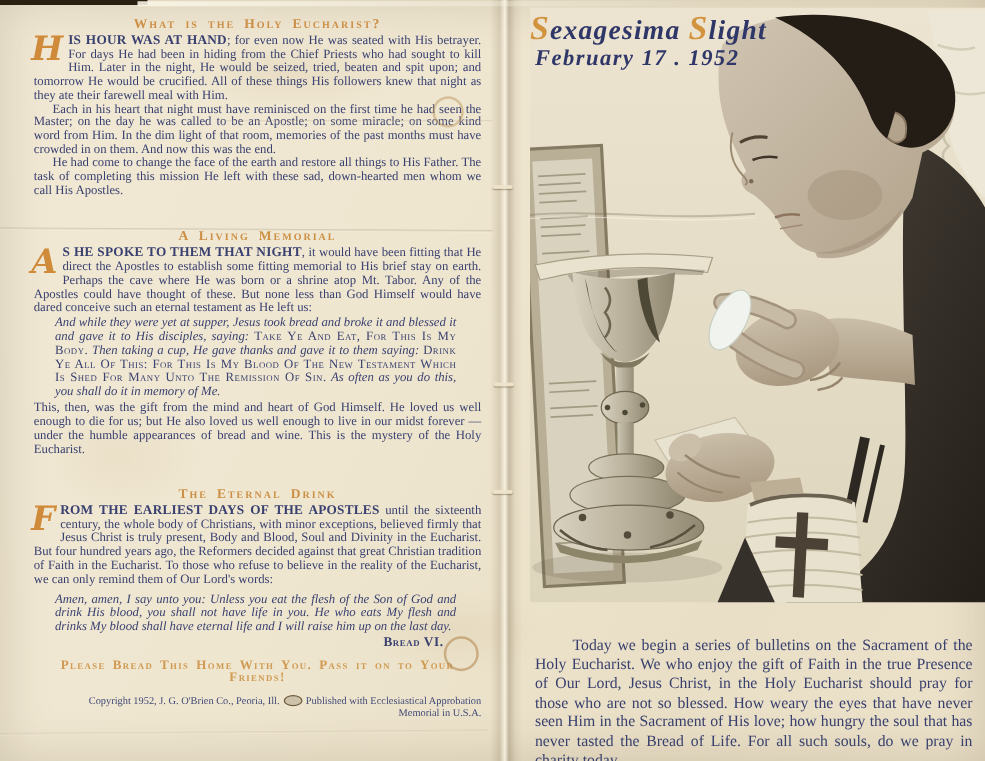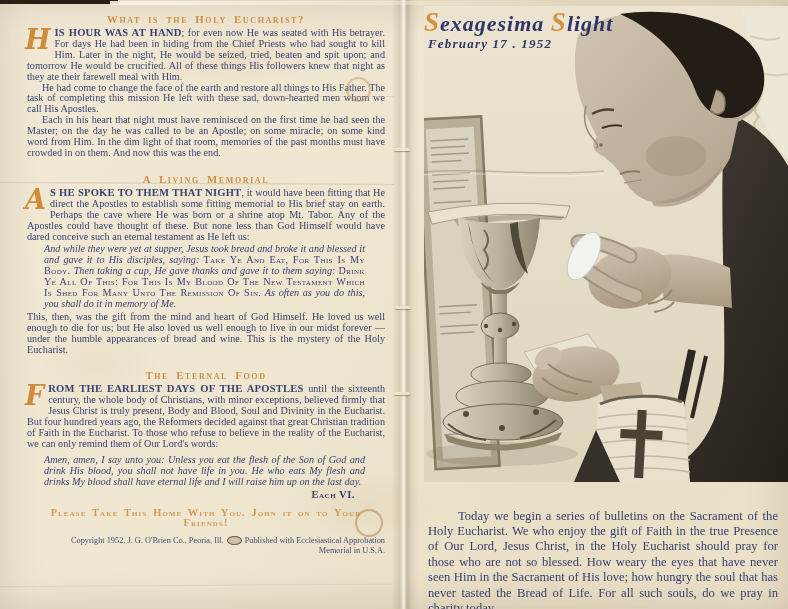--- a/index.html
+++ b/index.html
@@ -14,21 +14,21 @@
   .page-left{
     position:absolute;left:0;top:0;width:398px;height:582px;box-sizing:border-box;
     padding:13px 13px 0 27px;color:#3a4170;
     font-size:10.2px;line-height:10.9px;text-align:justify;
   }
   .sec-heading{
     text-align:center;color:#cd8f45;font-variant:small-caps;font-weight:700;
     font-size:10.8px;letter-spacing:1.6px;word-spacing:3px;line-height:13px;
     margin:0 0 2px 0;
   }
-  .sec-heading.mt{margin-top:14px;}
+  .sec-heading.mt{margin-top:24px;}
   .para{margin:0;}
   .para.indent{text-indent:15px;}
   .dropcap{
     float:left;color:#cf8a3a;font-style:italic;font-weight:700;
     font-size:27px;line-height:21px;margin:1px 4px 0 -2px;
     font-family:"DejaVu Serif",serif;
   }
   .lead{font-weight:700;font-size:10.6px;letter-spacing:.2px;}
   .quote{margin:2px 20px 2px 17px;font-style:italic;}
   .sc{font-style:normal;font-variant:small-caps;letter-spacing:.4px;}
@@ -48,21 +48,21 @@
   
   .page-right{position:absolute;left:408px;top:0;width:380px;height:609px;}
   .title{
     position:absolute;left:16px;top:10px;white-space:nowrap;
     font-style:italic;font-weight:700;color:#2f3668;
     font-size:22px;letter-spacing:1px;line-height:24px;
   }
   .title .cap{color:#d2933f;font-size:27px;}
   .date{
     position:absolute;left:20px;top:36px;font-style:italic;font-weight:700;
-    color:#2f3668;font-size:13px;letter-spacing:1.2px;
+    color:#2f3668;font-size:18px;letter-spacing:1.2px;
   }
   .photo{position:absolute;left:16px;top:6px;}
   .rp-body{
     position:absolute;left:20px;top:496px;width:350px;color:#39406e;
     font-size:12.6px;line-height:15.4px;text-align:justify;text-indent:30px;
   }
   
   .gutter{
     position:absolute;left:392px;top:0;width:26px;height:609px;pointer-events:none;
     background:linear-gradient(90deg,rgba(101,80,49,0) 0%,rgba(101,80,49,.16) 30%,
@@ -84,34 +84,34 @@
 
   <div class="blotch" style="left:140px;top:28px;width:180px;height:60px;background:radial-gradient(ellipse at center,rgba(187,160,110,.14),rgba(187,160,110,0) 70%);"></div>
   <div class="blotch" style="left:30px;top:320px;width:130px;height:90px;background:radial-gradient(ellipse at center,rgba(187,160,110,.10),rgba(187,160,110,0) 70%);"></div>
   <div class="blotch" style="left:290px;top:470px;width:150px;height:70px;background:radial-gradient(ellipse at center,rgba(187,160,110,.12),rgba(187,160,110,0) 70%);"></div>
   <div class="blotch" style="left:425px;top:100px;width:110px;height:220px;background:radial-gradient(ellipse at center,rgba(187,160,110,.09),rgba(187,160,110,0) 70%);"></div>
 
   <div class="page-left">
 
     <div class="sec-heading">What is the Holy Eucharist?</div>
     <p class="para"><span class="dropcap">H</span><span class="lead">IS HOUR WAS AT HAND</span><span>; for even now He was seated with His betrayer. For days He had been in hiding from the Chief Priests who had sought to kill Him. Later in the night, He would be seized, tried, beaten and spit upon; and tomorrow He would be crucified. All of these things His followers knew that night as they ate their farewell meal with Him.</span></p>
+    <p class="para indent">Each in his heart that night must have reminisced on the first time he had seen the Master; on the day he was called to be an Apostle; on some miracle; on some kind word from Him. In the dim light of that room, memories of the past months must have crowded in on them. And now this was the end.</p>
     <p class="para indent">He had come to change the face of the earth and restore all things to His Father. The task of completing this mission He left with these sad, down-hearted men whom we call His Apostles.</p>
-    <p class="para indent">Each in his heart that night must have reminisced on the first time he had seen the Master; on the day he was called to be an Apostle; on some miracle; on some kind word from Him. In the dim light of that room, memories of the past months must have crowded in on them. And now this was the end.</p>
 
     <div class="sec-heading mt">A Living Memorial</div>
     <p class="para"><span class="dropcap">A</span><span class="lead">S HE SPOKE TO THEM THAT NIGHT</span><span>, it would have been fitting that He direct the Apostles to establish some fitting memorial to His brief stay on earth. Perhaps the cave where He was born or a shrine atop Mt. Tabor. Any of the Apostles could have thought of these. But none less than God Himself would have dared conceive such an eternal testament as He left us:</span></p>
     <p class="para quote"><span>And while they were yet at supper, Jesus took bread and broke it and blessed it and gave it to His disciples, saying: </span><span class="sc">Take Ye And Eat, For This Is My Body.</span><span> Then taking a cup, He gave thanks and gave it to them saying: </span><span class="sc">Drink Ye All Of This: For This Is My Blood Of The New Testament Which Is Shed For Many Unto The Remission Of Sin.</span><span> As often as you do this, you shall do it in memory of Me.</span></p>
     <p class="para">This, then, was the gift from the mind and heart of God Himself. He loved us well enough to die for us; but He also loved us well enough to live in our midst forever — under the humble appearances of bread and wine. This is the mystery of the Holy Eucharist.</p>
 
-    <div class="sec-heading mt">The Eternal Food</div>
+    <div class="sec-heading mt">The Eternal Drink</div>
     <p class="para"><span class="dropcap">F</span><span class="lead">ROM THE EARLIEST DAYS OF THE APOSTLES</span><span> until the sixteenth century, the whole body of Christians, with minor exceptions, believed firmly that Jesus Christ is truly present, Body and Blood, Soul and Divinity in the Eucharist. But four hundred years ago, the Reformers decided against that great Christian tradition of Faith in the Eucharist. To those who refuse to believe in the reality of the Eucharist, we can only remind them of Our Lord's words:</span></p>
     <p class="para quote" style="margin-top:5px;">Amen, amen, I say unto you: Unless you eat the flesh of the Son of God and drink His blood, you shall not have life in you. He who eats My flesh and drinks My blood shall have eternal life and I will raise him up on the last day.</p>
-    <div class="attribution">Each VI.</div>
-
-    <div class="footer-line">Please Take This Home With You. John it on to Your Friends!</div>
+    <div class="attribution">Bread VI.</div>
+
+    <div class="footer-line">Please Bread This Home With You. Pass it on to Your Friends!</div>
 
     <div class="copyright">
       <span>Copyright 1952, J. G. O'Brien Co., Peoria, Ill.</span><span class="union-bug"></span><span>Published with Ecclesiastical Approbation</span><br>
       <span>Memorial in U.S.A.</span>
     </div>
   </div>
 
   <div class="page-right">
 
     <svg class="photo" width="364" height="476" viewBox="0 0 364 476">

